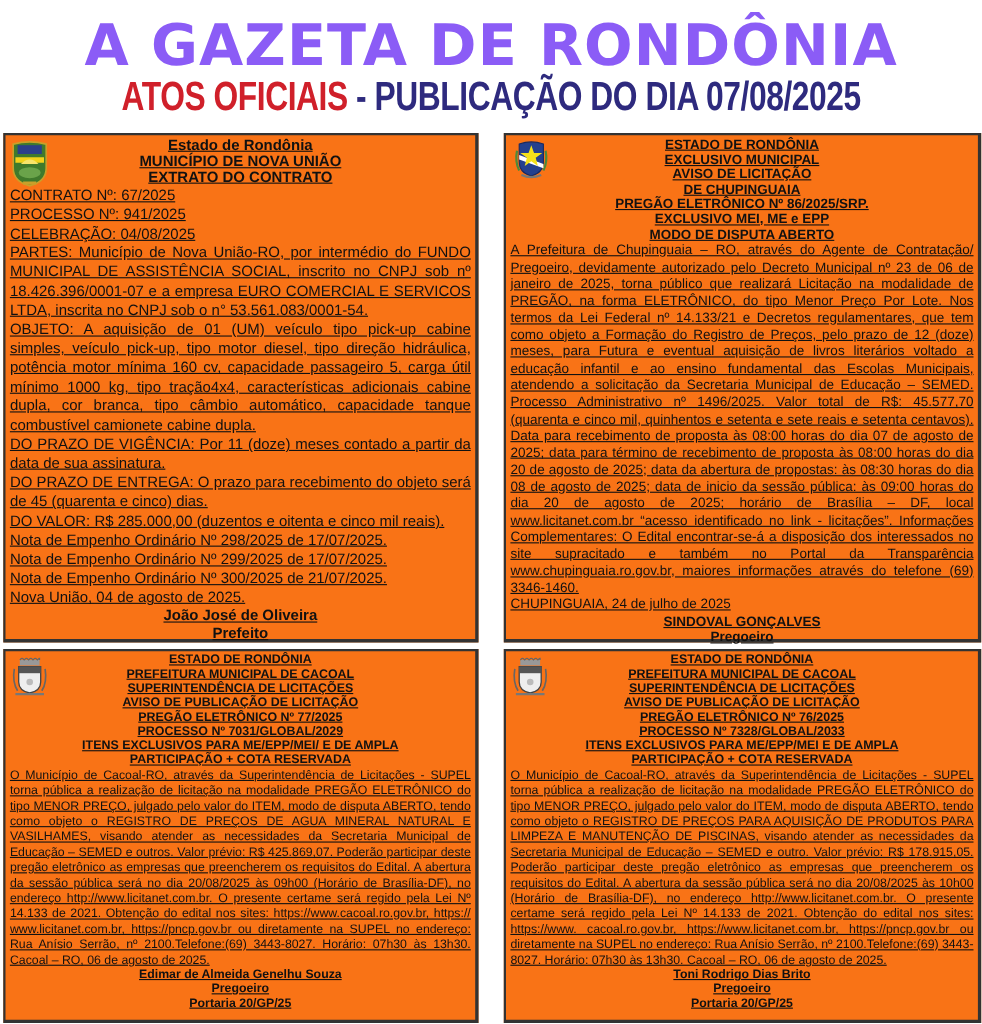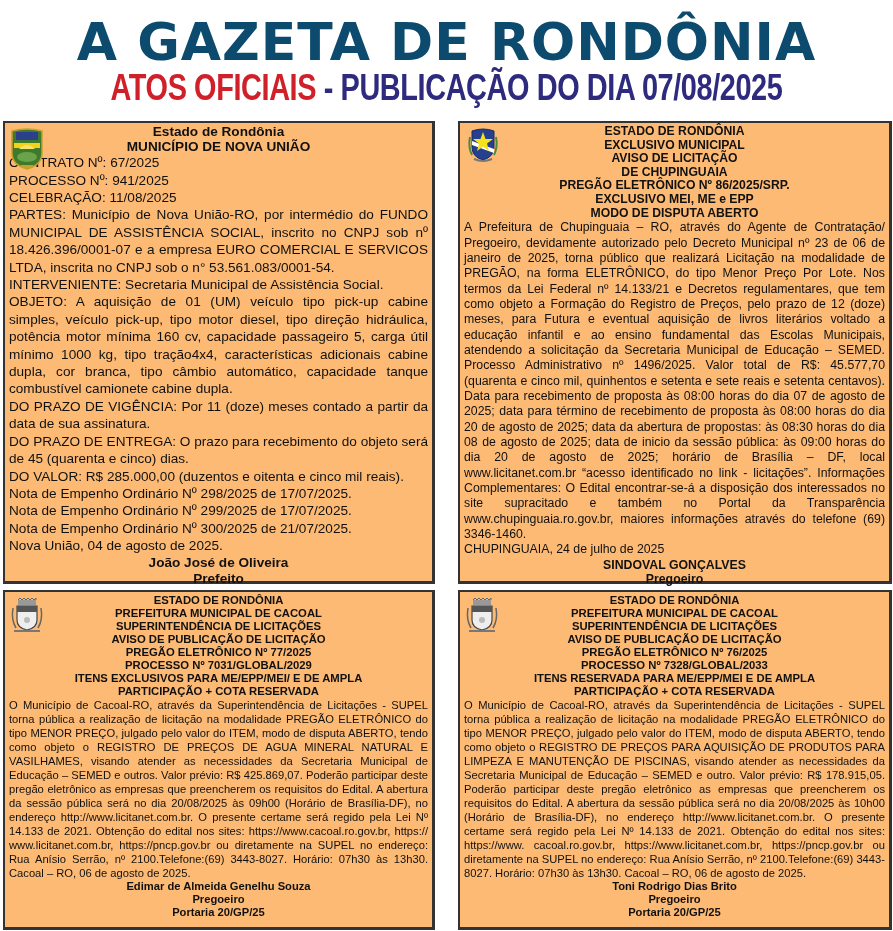--- a/index.html
+++ b/index.html
@@ -3,36 +3,36 @@
   <meta charset="utf-8">
   <style>
     * { box-sizing: border-box; margin: 0; padding: 0; }
     html, body { width: 893px; height: 931px; background: #ffffff; overflow: hidden; }
     body { position: relative; font-family: "Liberation Sans", sans-serif; color: #111; }
 
     .masthead { position: absolute; left: 0; top: 0; width: 893px; height: 118px; text-align: center; }
     .masthead-title {
       position: absolute; left: 0; right: 0; top: 12px;
       font-family: "DejaVu Sans", sans-serif; font-weight: bold;
-      font-size: 52px; letter-spacing: 1px; color: #0c4a6e; line-height: 60px;
+      font-size: 52px; letter-spacing: 1px; color: #8b5cf6; line-height: 60px;
       transform: scaleY(1.0);
     }
     .masthead-sub {
       position: absolute; left: 0; right: 0; top: 66px;
       font-family: "Liberation Sans", sans-serif; font-weight: bold;
       font-size: 37px; line-height: 44px; letter-spacing: -0.5px;
       transform: scaleX(0.78); transform-origin: center;
       white-space: nowrap;
     }
     .sub-red { color: #d0202a; }
     .sub-blue { color: #2e2a7e; }
 
     .box {
       position: absolute; border: 2px solid #333; border-right-width: 3px; border-bottom-width: 3px;
-      background: #fdba74; padding: 2px 4px 2px 4px; font-size: 12.4px; line-height: 15.2px;
+      background: #f97316; padding: 2px 4px 2px 4px; font-size: 12.4px; line-height: 15.2px; text-decoration: underline;
     }
     .box.tl { left: 3px; top: 121px; width: 432px; height: 463px; font-size: 13.6px; line-height: 17.4px; }
     .box.tr { left: 458px; top: 121px; width: 434px; height: 463px; font-size: 12.3px; line-height: 15.35px; }
     .box.bl { left: 3px; top: 590px; width: 432px; height: 340px; font-size: 11.2px; line-height: 14.0px; }
     .box.br { left: 458px; top: 590px; width: 434px; height: 340px; font-size: 11.2px; line-height: 14.0px; }
 
     .logo { position: absolute; left: 4px; top: 4px; width: 36px; height: 44px; }
     .box.tr .logo { left: 6px; top: 4px; width: 34px; height: 36px; }
     .box.bl .logo, .box.br .logo { left: 5px; top: 6px; width: 34px; height: 36px; }
 
@@ -63,27 +63,27 @@
     <path d="M3 4 Q18 0 33 4 L33 26 Q33 38 18 42 Q3 38 3 26 Z" fill="#3f7a2c" stroke="#c9a02a" stroke-width="1.5"></path>
     <rect x="7" y="5" width="22" height="8" fill="#2b3f8a"></rect>
     <path d="M5 16 L31 16 L31 21 L5 21 Z" fill="#f2d21b"></path>
     <path d="M10 22 Q18 14 26 22 Z" fill="#f7e46a"></path>
     <ellipse cx="18" cy="30" rx="10" ry="5" fill="#6aa34a"></ellipse>
     <rect x="12" y="38" width="12" height="3" fill="#c9a02a"></rect>
   </svg>
   <div class="head">
     <div>Estado de Rondônia</div>
     <div>MUNICÍPIO DE NOVA UNIÃO</div>
+    <div>EXTRATO DO CONTRATO</div>
   </div>
   <div class="para">
     <div class="line">CONTRATO Nº: 67/2025</div>
     <div class="line">PROCESSO Nº: 941/2025</div>
-    <div class="line">CELEBRAÇÃO: 11/08/2025</div>
+    <div class="line">CELEBRAÇÃO: 04/08/2025</div>
     <div class="line">PARTES: Município de Nova União-RO, por intermédio do FUNDO MUNICIPAL DE ASSISTÊNCIA SOCIAL, inscrito no CNPJ sob nº 18.426.396/0001-07 e a empresa EURO COMERCIAL E SERVICOS LTDA, inscrita no CNPJ sob o n° 53.561.083/0001-54.</div>
-    <div class="line">INTERVENIENTE: Secretaria Municipal de Assistência Social.</div>
     <div class="line">OBJETO: A aquisição de 01 (UM) veículo tipo pick-up cabine simples, veículo pick-up, tipo motor diesel, tipo direção hidráulica, potência motor mínima 160 cv, capacidade passageiro 5, carga útil mínimo 1000 kg, tipo tração4x4, características adicionais cabine dupla, cor branca, tipo câmbio automático, capacidade tanque combustível camionete cabine dupla.</div>
     <div class="line">DO PRAZO DE VIGÊNCIA: Por 11 (doze) meses contado a partir da data de sua assinatura.</div>
     <div class="line">DO PRAZO DE ENTREGA: O prazo para recebimento do objeto será de 45 (quarenta e cinco) dias.</div>
     <div class="line">DO VALOR: R$ 285.000,00 (duzentos e oitenta e cinco mil reais).</div>
     <div class="line">Nota de Empenho Ordinário Nº 298/2025 de 17/07/2025.</div>
     <div class="line">Nota de Empenho Ordinário Nº 299/2025 de 17/07/2025.</div>
     <div class="line">Nota de Empenho Ordinário Nº 300/2025 de 21/07/2025.</div>
     <div class="line">Nova União, 04 de agosto de 2025.</div>
   </div>
   <div class="sign">
@@ -158,21 +158,21 @@
     <path d="M31 10 Q33 22 28 30" stroke="#666" stroke-width="1.5" fill="none"></path>
     <path d="M4 33 L30 33" stroke="#777" stroke-width="2"></path>
   </svg>
   <div class="head">
     <div>ESTADO DE RONDÔNIA</div>
     <div>PREFEITURA MUNICIPAL DE CACOAL</div>
     <div>SUPERINTENDÊNCIA DE LICITAÇÕES</div>
     <div>AVISO DE PUBLICAÇÃO DE LICITAÇÃO</div>
     <div>PREGÃO ELETRÔNICO Nº 76/2025</div>
     <div>PROCESSO Nº 7328/GLOBAL/2033</div>
-    <div>ITENS RESERVADA PARA ME/EPP/MEI E DE AMPLA</div>
+    <div>ITENS EXCLUSIVOS PARA ME/EPP/MEI E DE AMPLA</div>
     <div>PARTICIPAÇÃO + COTA RESERVADA</div>
   </div>
   <div class="para">O Município de Cacoal-RO, através da Superintendência de Licitações - SUPEL torna pública a realização de licitação na modalidade PREGÃO ELETRÔNICO do tipo MENOR PREÇO, julgado pelo valor do ITEM, modo de disputa ABERTO, tendo como objeto o REGISTRO DE PREÇOS PARA AQUISIÇÃO DE PRODUTOS PARA LIMPEZA E MANUTENÇÃO DE PISCINAS, visando atender as necessidades da Secretaria Municipal de Educação – SEMED e outro. Valor prévio: R$ 178.915,05. Poderão participar deste pregão eletrônico as empresas que preencherem os requisitos do Edital. A abertura da sessão pública será no dia 20/08/2025 às 10h00 (Horário de Brasília-DF), no endereço http://www.licitanet.com.br. O presente certame será regido pela Lei Nº 14.133 de 2021. Obtenção do edital nos sites: https://www. cacoal.ro.gov.br, https://www.licitanet.com.br, https://pncp.gov.br ou diretamente na SUPEL no endereço: Rua Anísio Serrão, nº 2100.Telefone:(69) 3443-8027. Horário: 07h30 às 13h30. Cacoal – RO, 06 de agosto de 2025.</div>
   <div class="sign">
     <div>Toni Rodrigo Dias Brito</div>
     <div>Pregoeiro</div>
     <div>Portaria 20/GP/25</div>
   </div>
 </section>
 

